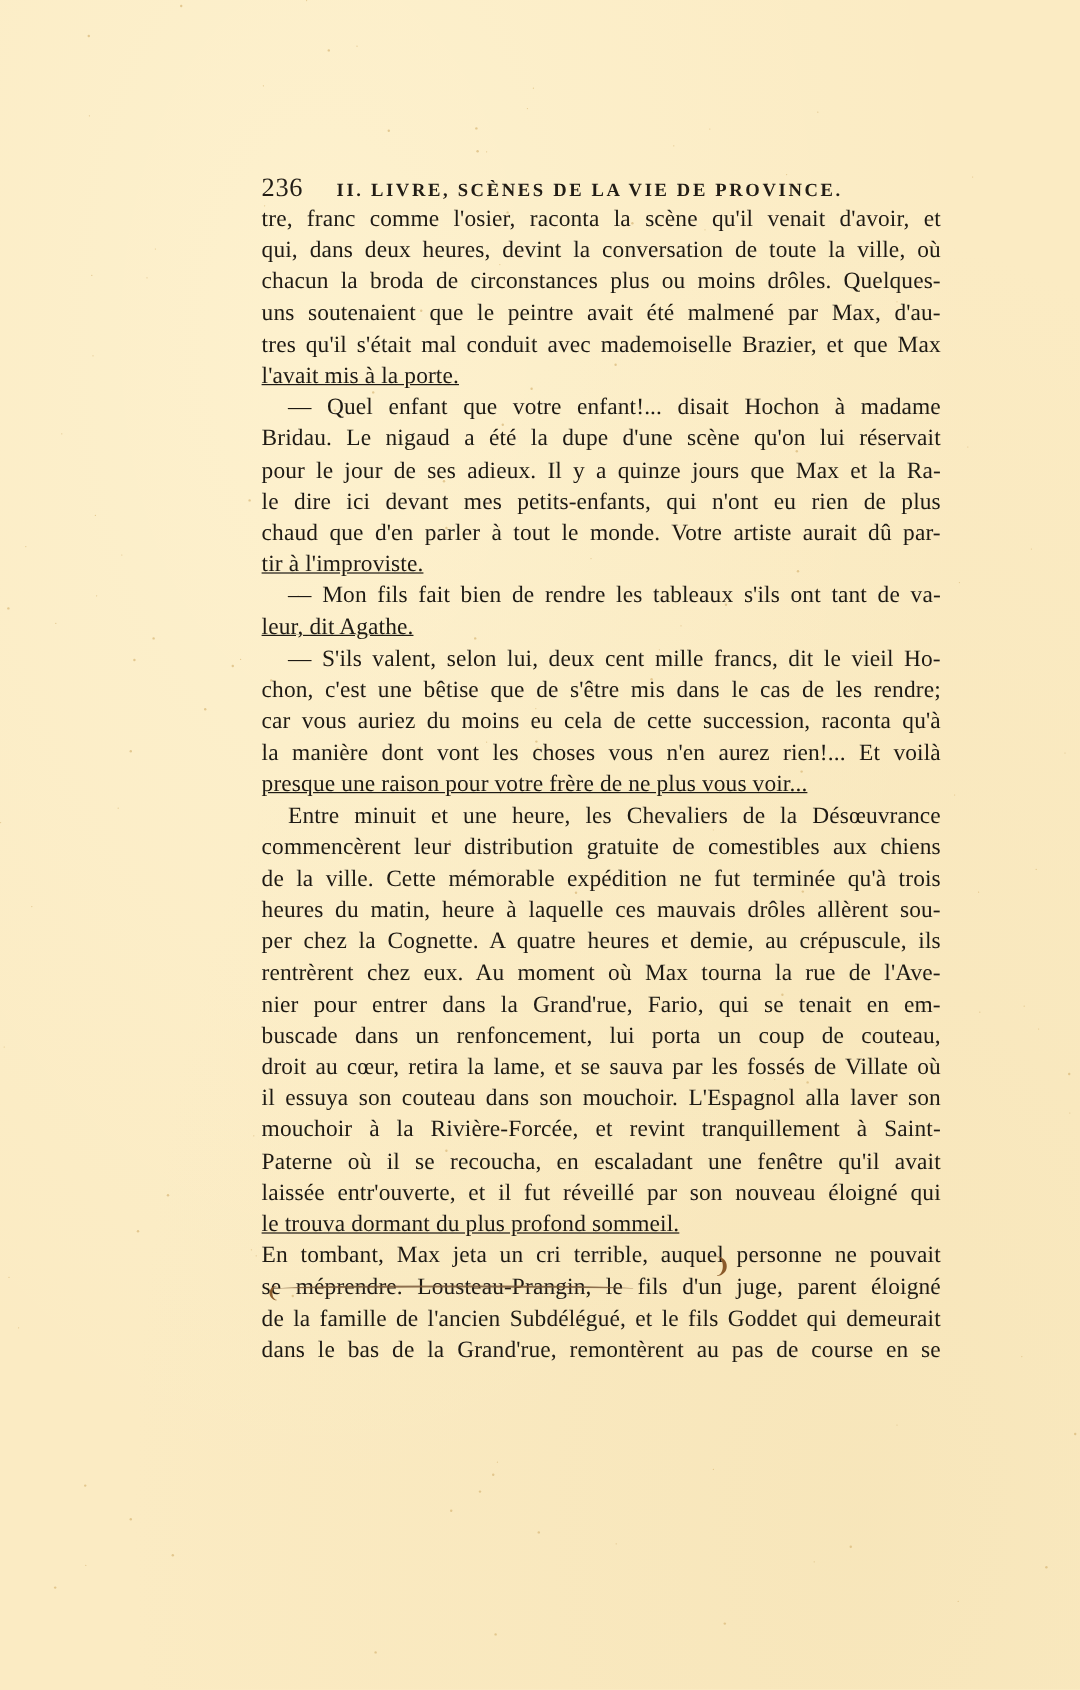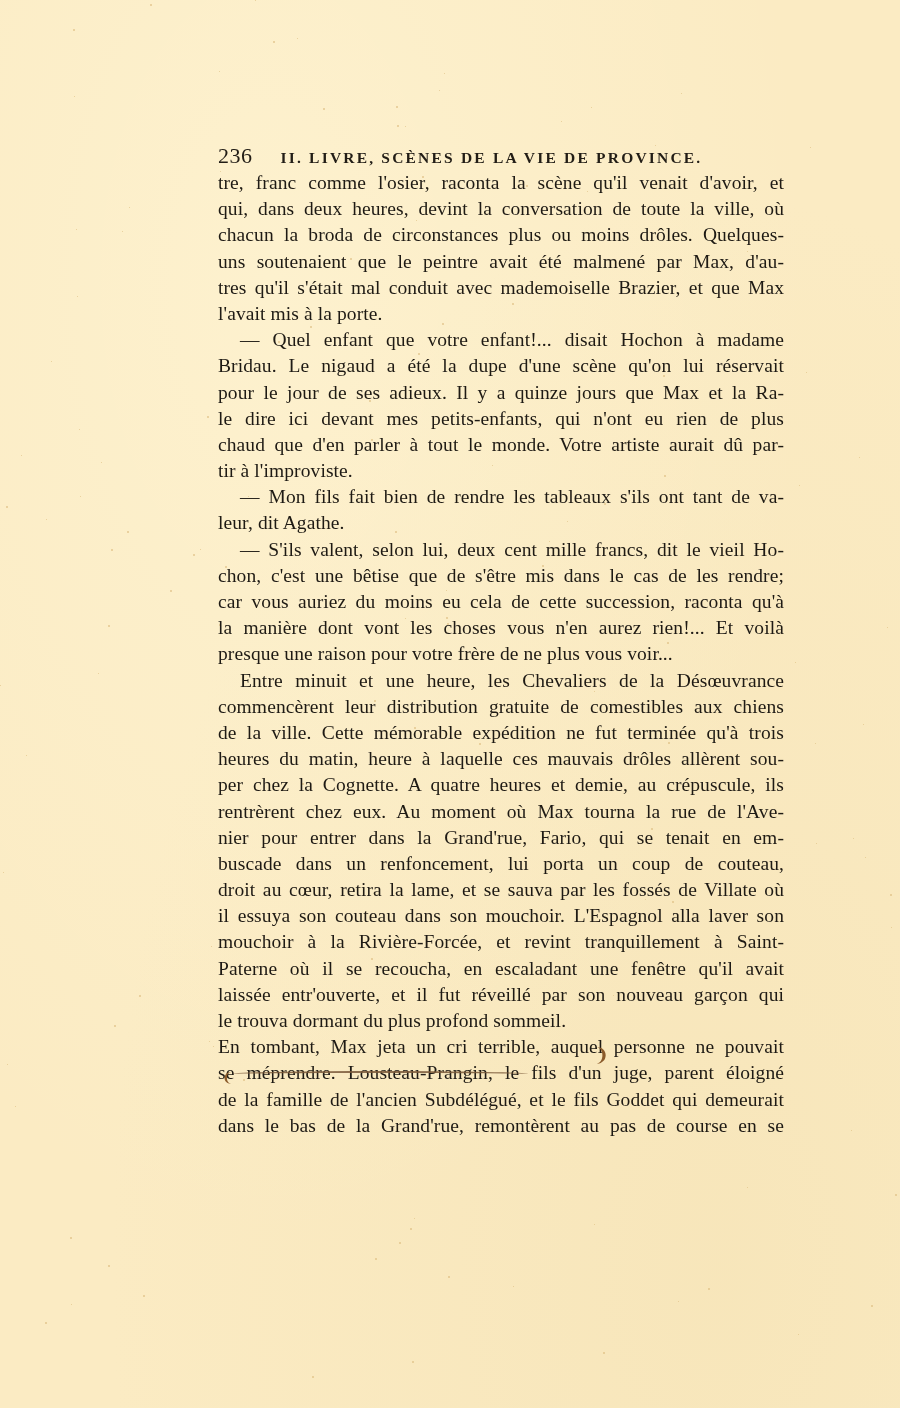--- a/index.html
+++ b/index.html
@@ -63,20 +63,21 @@
       height: 26.2px;
       line-height: 26.2px;
       font-size: 19.5px;
       white-space: nowrap;
       text-align: justify;
       text-align-last: justify;
       letter-spacing: 0.1px;
     }
     .line.last {
       text-align-last: left;
+      text-decoration: underline;
     }
     .line.indent {
       padding-left: 22px;
     }
     .margin-mark {
       position: absolute;
       color: #8a5a2a;
       font-size: 18px;
     }
     .pen-line {
@@ -267,21 +268,21 @@
       <div class="line">de la ville. Cette mémorable expédition ne fut terminée qu'à trois</div>
       <div class="line">heures du matin, heure à laquelle ces mauvais drôles allèrent sou-</div>
       <div class="line">per chez la Cognette. A quatre heures et demie, au crépuscule, ils</div>
       <div class="line">rentrèrent chez eux. Au moment où Max tourna la rue de l'Ave-</div>
       <div class="line">nier pour entrer dans la Grand'rue, Fario, qui se tenait en em-</div>
       <div class="line">buscade dans un renfoncement, lui porta un coup de couteau,</div>
       <div class="line">droit au cœur, retira la lame, et se sauva par les fossés de Villate où</div>
       <div class="line">il essuya son couteau dans son mouchoir. L'Espagnol alla laver son</div>
       <div class="line">mouchoir à la Rivière-Forcée, et revint tranquillement à Saint-</div>
       <div class="line">Paterne où il se recoucha, en escaladant une fenêtre qu'il avait</div>
-      <div class="line">laissée entr'ouverte, et il fut réveillé par son nouveau garçon qui</div>
+      <div class="line">laissée entr'ouverte, et il fut réveillé par son nouveau éloigné qui</div>
       <div class="line last">le trouva dormant du plus profond sommeil.</div>
       <div class="line">En tombant, Max jeta un cri terrible, auquel personne ne pouvait</div>
       <div class="line">se méprendre. Lousteau-Prangin, le fils d'un juge, parent éloigné</div>
       <div class="line">de la famille de l'ancien Subdélégué, et le fils Goddet qui demeurait</div>
       <div class="line">dans le bas de la Grand'rue, remontèrent au pas de course en se</div>
     </div>
 
   <div class="pen-line"></div>
   <span class="margin-mark" style="left:594px; top:1044px;">❩</span>
   <span class="margin-mark" style="left:222px; top:1070px; font-size:13px;">❨</span>

